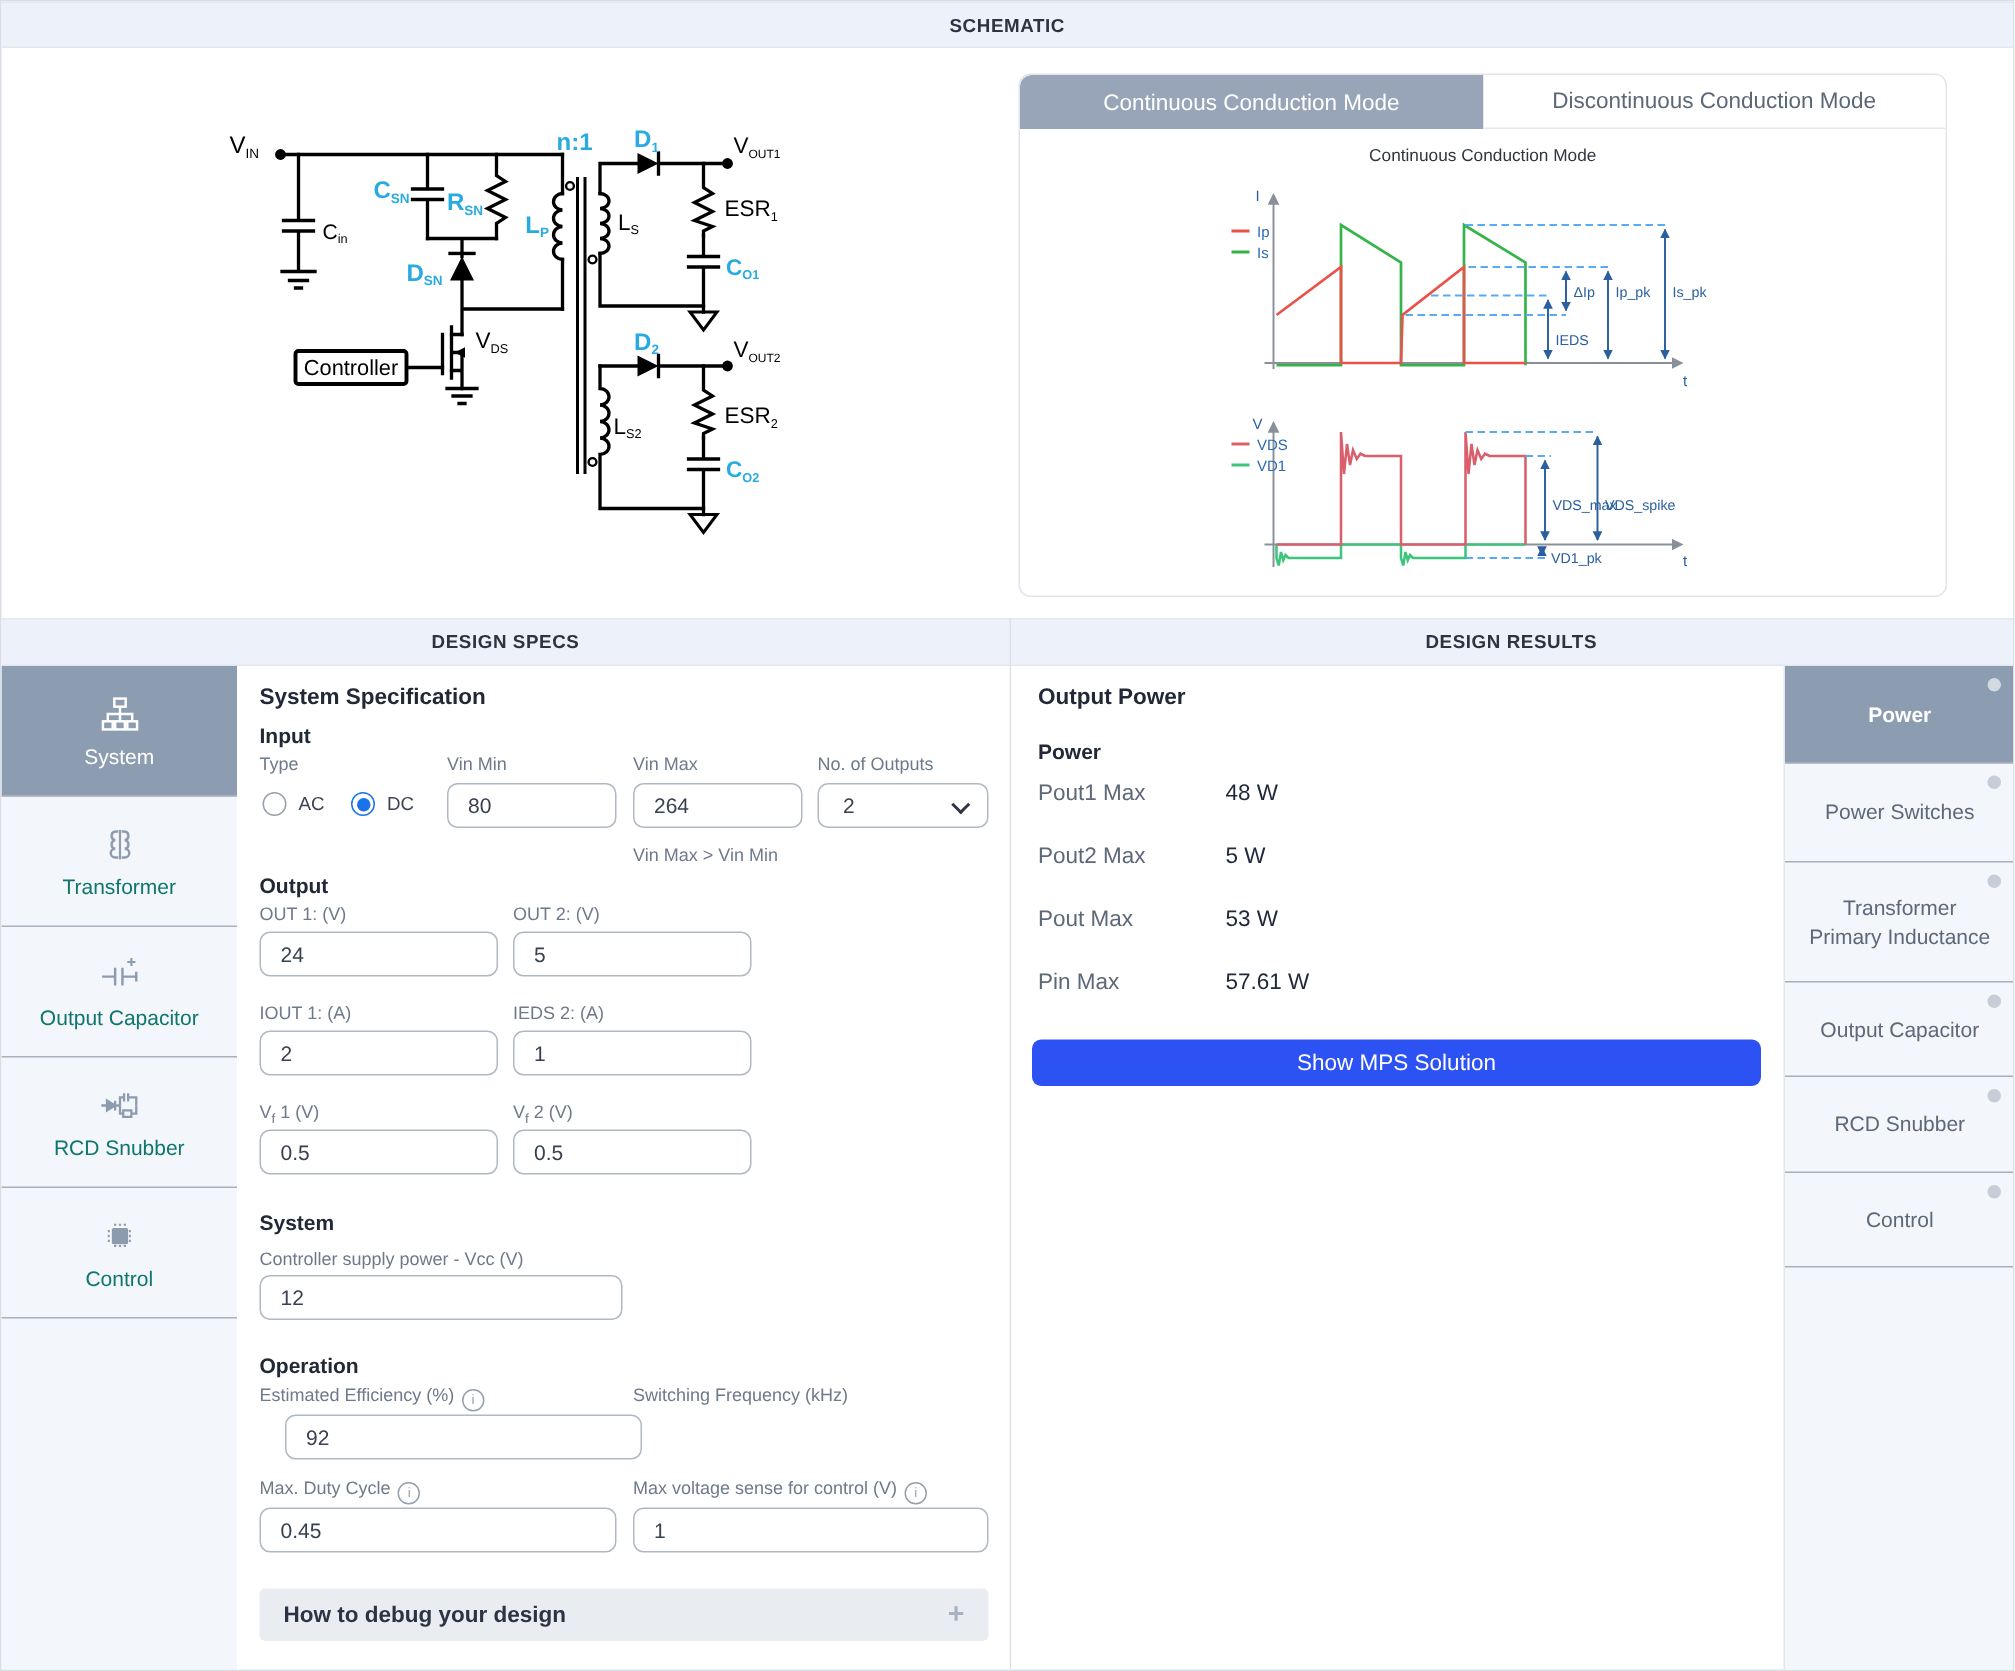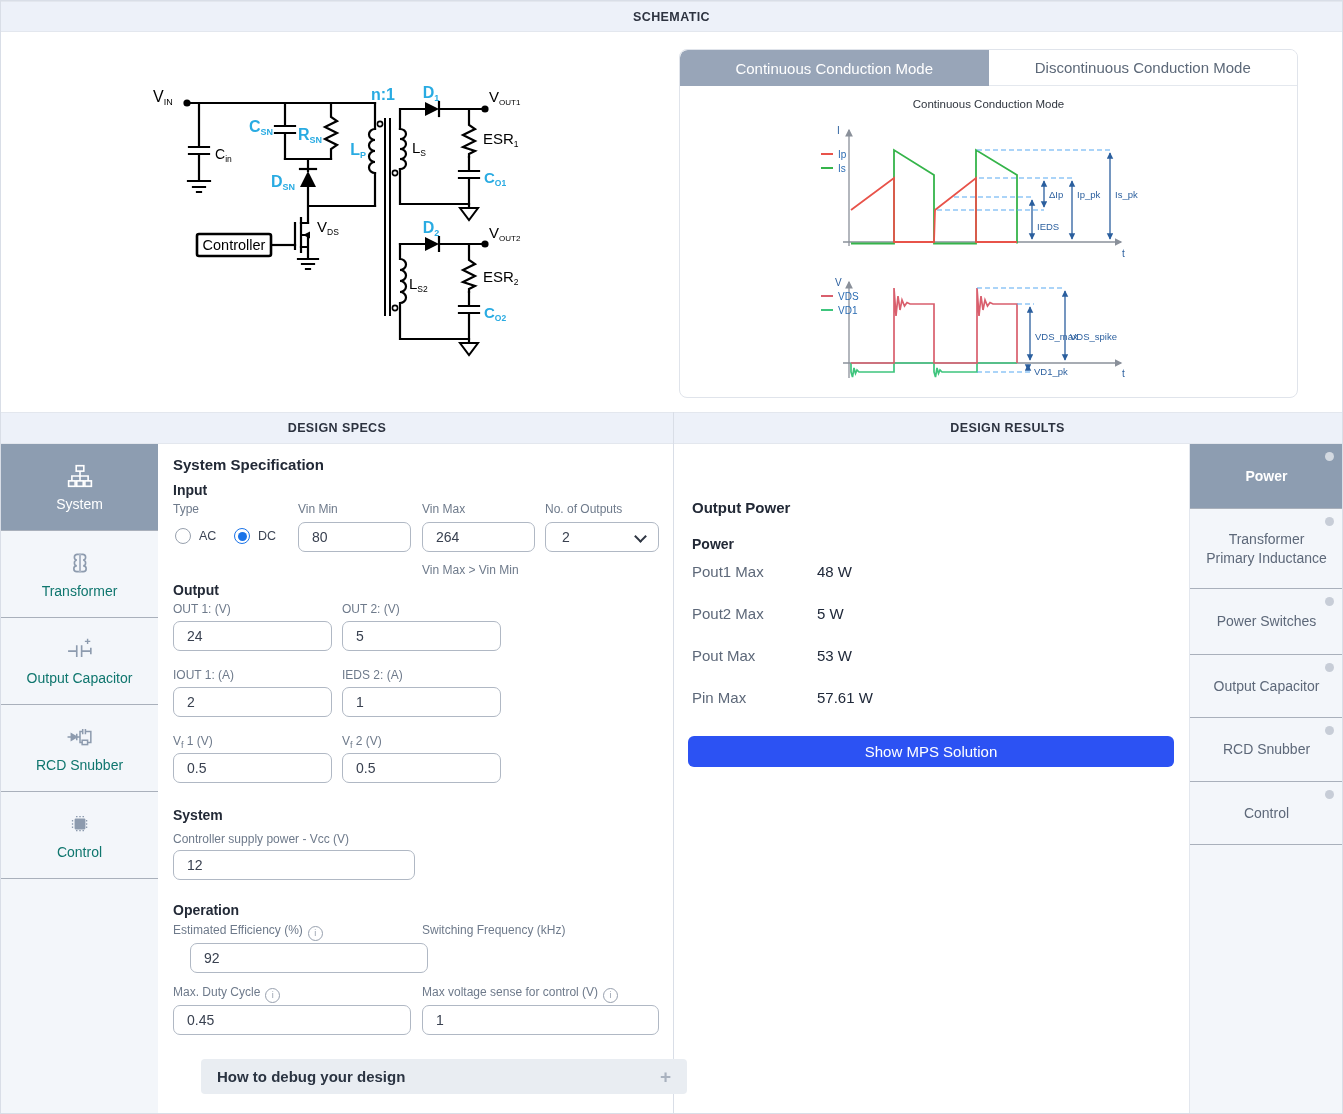--- a/index.html
+++ b/index.html
@@ -42,25 +42,25 @@
        font-size:14px;color:#394150;display:flex;align-items:center;padding-left:16px;position:relative;cursor:pointer;}
   .chev{position:absolute;right:13px;top:9px;width:7px;height:7px;border-right:2px solid #2f3643;
         border-bottom:2px solid #2f3643;transform:rotate(45deg);}
   .radio-row{display:flex;align-items:center;gap:8px;font-size:12.5px;color:#3c4454;cursor:pointer;}
   .radio{width:14px;height:14px;border-radius:50%;border:1.5px solid #98a1ae;background:#fff;position:relative;}
   .radio.checked{border-color:#1a73e8;}
   .radio.checked::after{content:"";position:absolute;inset:2.5px;border-radius:50%;background:#1a73e8;}
   .info{display:inline-block;width:13px;height:13px;border:1px solid #97a0ae;border-radius:50%;color:#97a0ae;
         font-size:9px;line-height:12px;text-align:center;margin-left:5px;vertical-align:-2px;}
   .accordion{position:absolute;background:#e9edf2;border-radius:4px;display:flex;align-items:center;
-             justify-content:space-between;padding:0 16px;box-sizing:border-box;cursor:pointer;margin-left:28px;}
+             justify-content:space-between;padding:0 16px;box-sizing:border-box;cursor:pointer;}
   .accordion .lbl{font-size:15px;font-weight:700;color:#2b3442;}
   .accordion .plus{font-size:19px;font-weight:700;color:#a9b2bf;}
   
-  .results{position:absolute;left:673px;top:443px;width:515px;height:556px;background:#fff;margin-top:43px;}
+  .results{position:absolute;left:673px;top:443px;width:515px;height:556px;background:#fff;}
   .r-row{position:absolute;display:flex;font-size:15px;}
   .r-row .rl{width:125px;color:#5d6879;}
   .r-row .rv{color:#20293a;font-weight:500;}
   .mps-btn{position:absolute;background:#2c52f3;border-radius:6px;color:#fff;font-size:15px;
            display:flex;align-items:center;justify-content:center;cursor:pointer;}
 </style>
 </head>
 <body>
 
 <div id="page">
@@ -349,28 +349,28 @@
       <span class="rv">57.61 W</span>
     </div>
     <div class="mps-btn" style="left:14px;top:249px;width:486px;height:31px;">Show MPS Solution</div>
   </div>
 
   <div class="side" style="left:1188px;top:443px;width:153px;height:669px;border-left:1px solid #e3e7ee;">
     <div class="rs-item active" style="height:64px;">
       <span class="dot"></span>
       <span>Power</span>
     </div>
+    <div class="rs-item" style="height:65px;">
+      <span class="dot"></span>
+      <span>Power Switches</span>
+    </div>
     <div class="rs-item" style="height:79px;">
       <span class="dot"></span>
       <span>Transformer Primary Inductance</span>
     </div>
-    <div class="rs-item" style="height:65px;">
-      <span class="dot"></span>
-      <span>Power Switches</span>
-    </div>
     <div class="rs-item" style="height:62px;">
       <span class="dot"></span>
       <span>Output Capacitor</span>
     </div>
     <div class="rs-item" style="height:63px;">
       <span class="dot"></span>
       <span>RCD Snubber</span>
     </div>
     <div class="rs-item" style="height:62px;">
       <span class="dot"></span>

